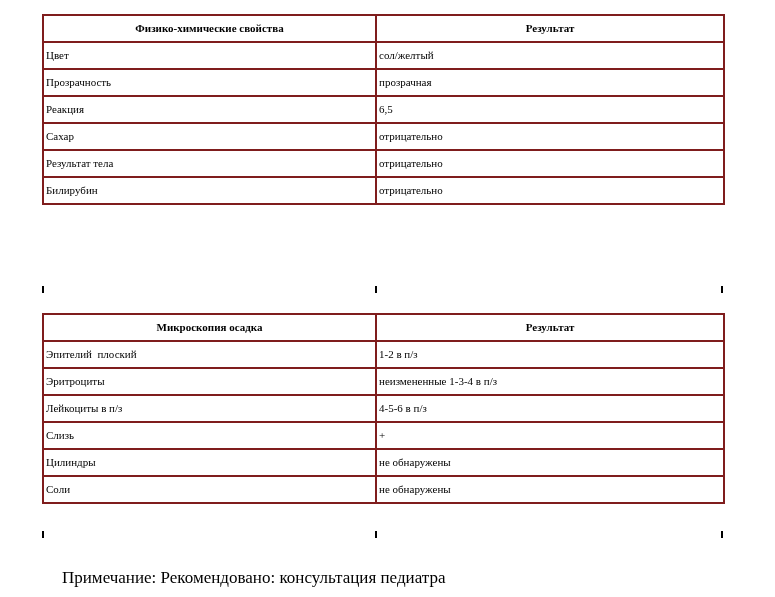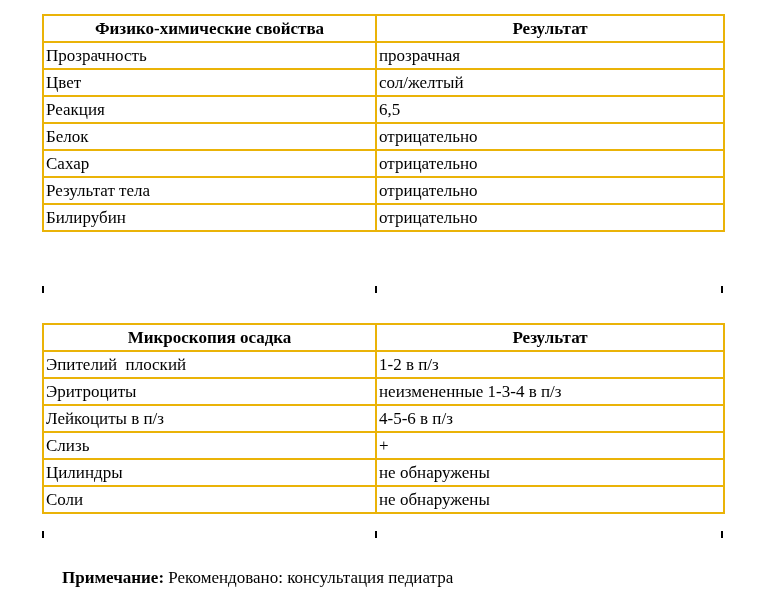--- a/index.html
+++ b/index.html
@@ -16,27 +16,27 @@
     color: #000000;
     overflow: hidden;
   }
   table.lab-table {
     position: absolute;
     left: 42px;
     border-collapse: collapse;
     table-layout: fixed;
   }
   #table-physical { top: 14px; }
-  #table-microscopy { top: 323px; }
+  #table-microscopy { top: 313px; }
   col.c1 { width: 333px; }
   col.c2 { width: 348px; }
   .lab-table th, .lab-table td {
-    border: 2px solid #eab308;
+    border: 2px solid #7f1d1d;
     height: 25px;
-    font-size: 17px;
+    font-size: 11px;
     line-height: 25px;
     padding: 0 2px;
     overflow: hidden;
     white-space: pre;
     vertical-align: middle;
   }
   .lab-table th {
     font-weight: bold;
     text-align: center;
   }
@@ -63,54 +63,50 @@
     height: 100%;
     background: #000;
   }
   .note-line {
     position: absolute;
     left: 45px;
     top: 548px;
     font-size: 17px;
     white-space: pre;
   }
-  .note-line .note-label { font-weight: bold; }
+  .note-line .note-label { font-weight: normal; }
 </style>
 </head>
 <body>
 
 <div class="page">
 
   <table class="lab-table" id="table-physical">
     <colgroup>
         <col class="c1">
         <col class="c2">
       </colgroup>
     <thead>
       <tr>
         <th>Физико-химические свойства</th>
         <th>Результат</th>
       </tr>
     </thead>
     <tbody>
       <tr>
+          <td>Цвет</td>
+          <td>сол/желтый</td>
+        </tr>
+      <tr>
           <td>Прозрачность</td>
           <td>прозрачная</td>
         </tr>
       <tr>
-          <td>Цвет</td>
-          <td>сол/желтый</td>
-        </tr>
-      <tr>
           <td>Реакция</td>
           <td>6,5</td>
-        </tr>
-      <tr>
-          <td>Белок</td>
-          <td>отрицательно</td>
         </tr>
       <tr>
           <td>Сахар</td>
           <td>отрицательно</td>
         </tr>
       <tr>
           <td>Результат тела</td>
           <td>отрицательно</td>
         </tr>
       <tr>

